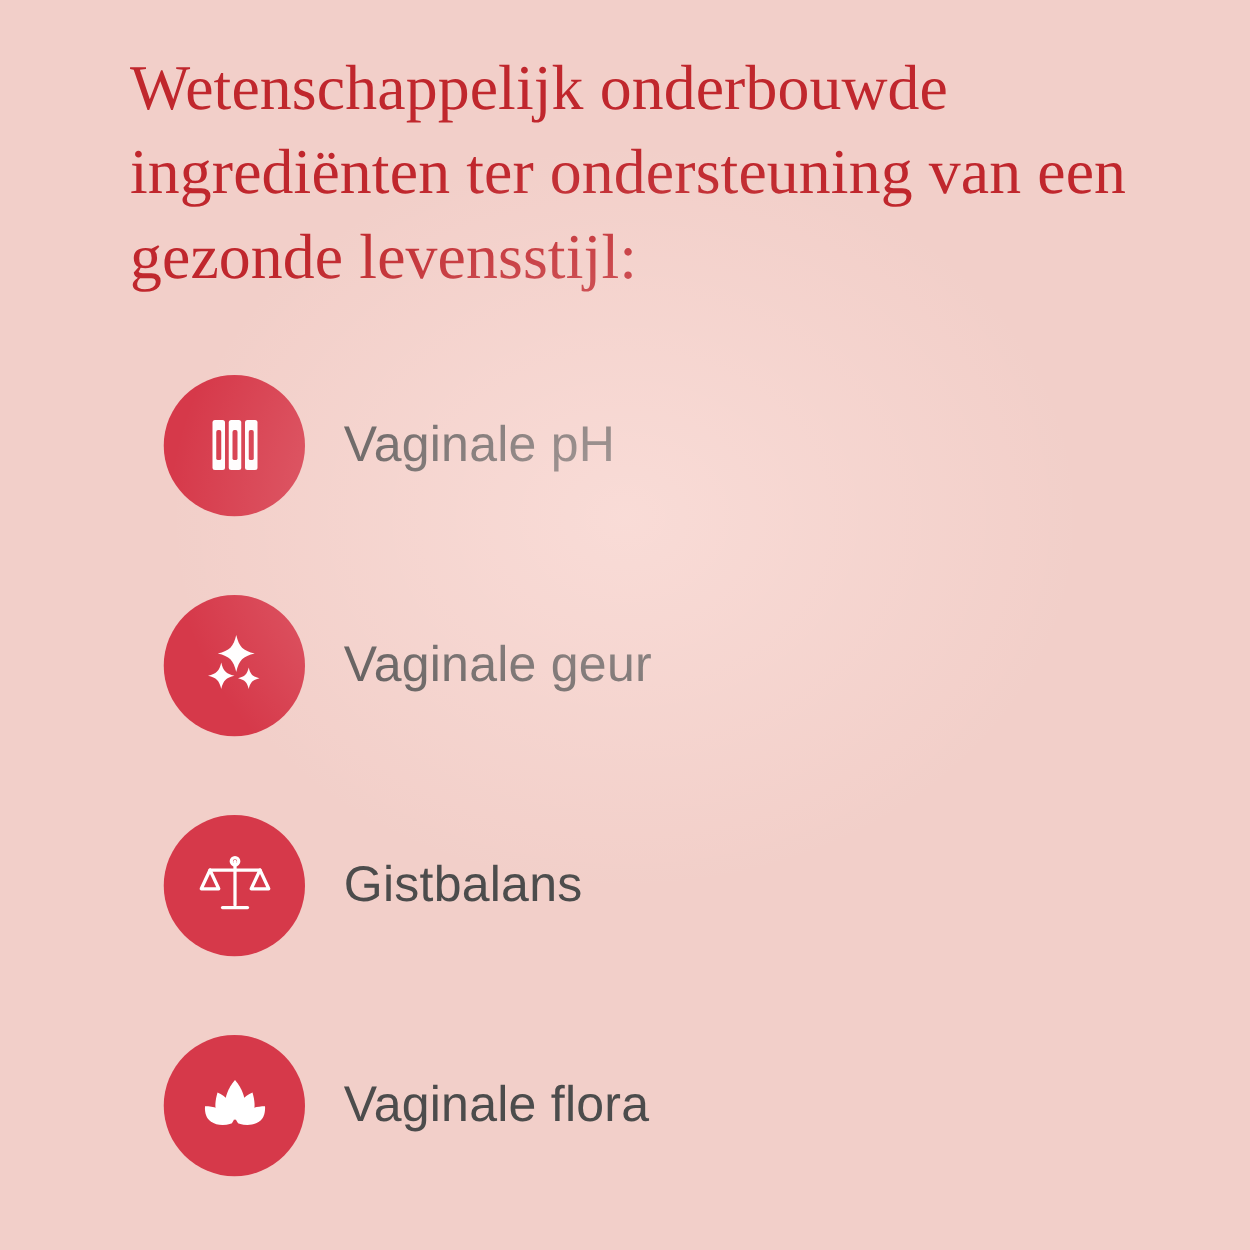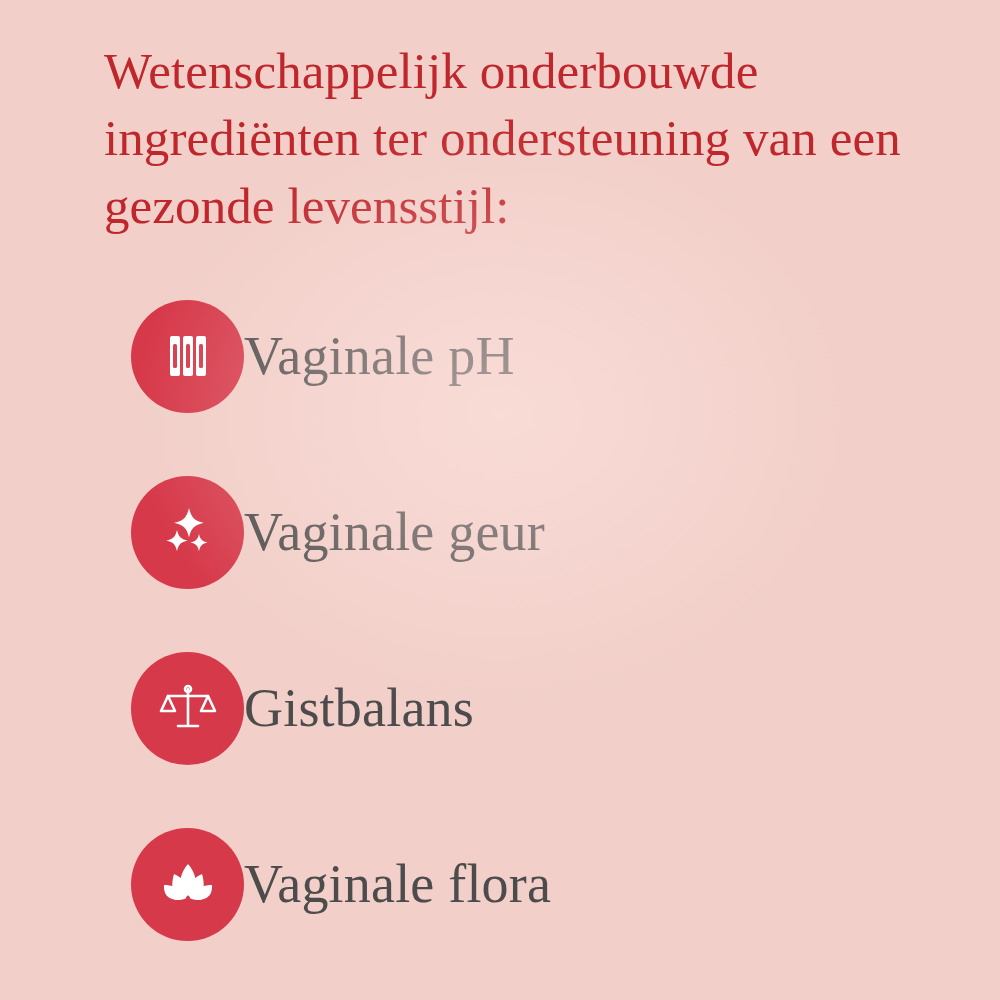--- a/index.html
+++ b/index.html
@@ -62,23 +62,24 @@
     border-radius: 50%;
     background: #d6394a;
     display: flex;
     align-items: center;
     justify-content: center;
   }
   .badge svg {
     display: block;
   }
   .row-label {
+    margin-left: 31px;
     color: #4c4c4c;
-    font-family: Liberation Serif, serif;
-    font-size: 54px;
+    font-family: Liberation Sans, sans-serif;
+    font-size: 40px;
     line-height: 1;
     letter-spacing: 0.2px;
     white-space: nowrap;
   }
 </style>
 </head>
 <body>
 
 <div class="page">
 

